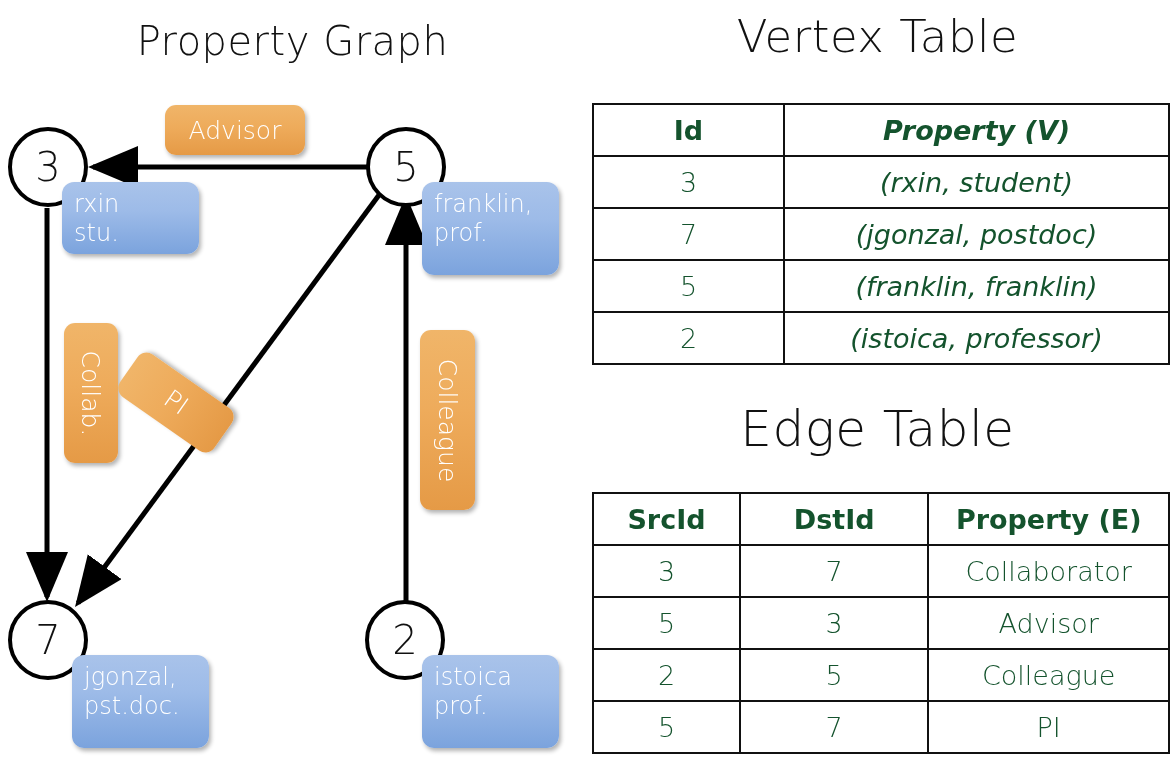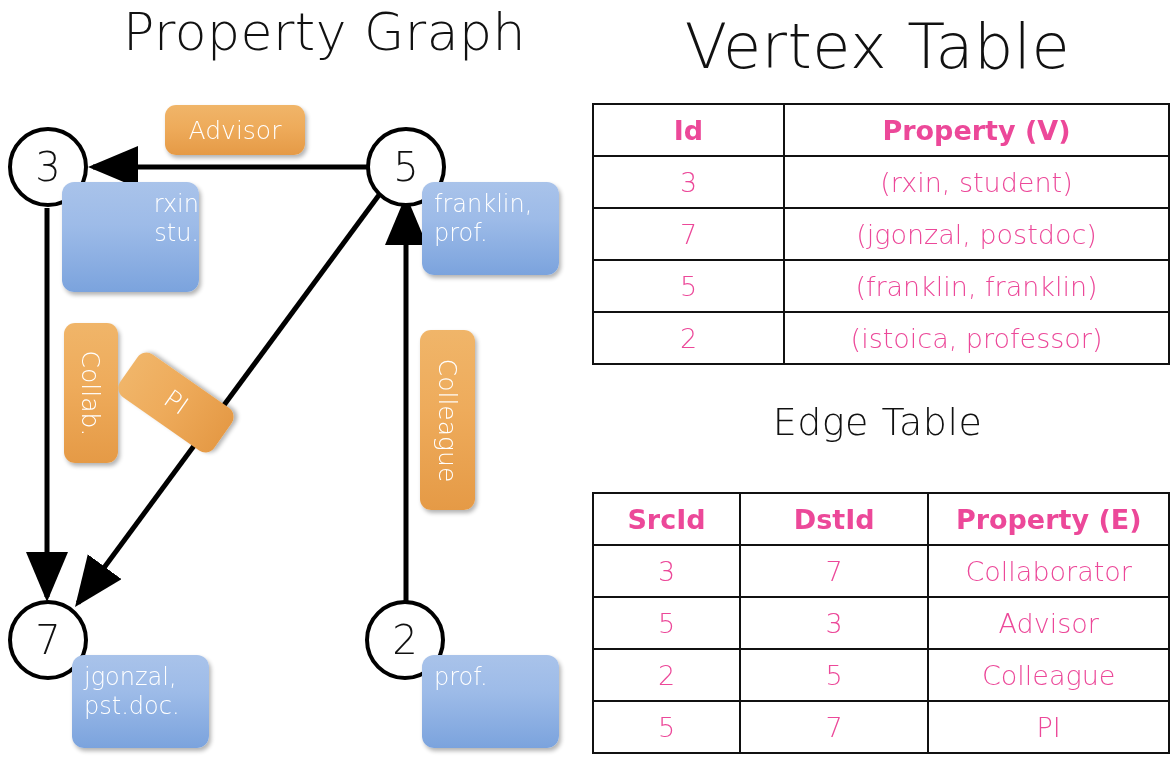--- a/index.html
+++ b/index.html
@@ -10,23 +10,23 @@
   }
   .panel{position:absolute;}
 
   
   .title{
     position:absolute;text-align:center;
     font-family:"DejaVu Sans","Liberation Sans",sans-serif;
     font-weight:300;color:#111;letter-spacing:0.5px;
     white-space:nowrap;
   }
-  #graph-title{left:0;top:2px;width:585px;font-size:52px;margin-left:32px;}
-  #vertex-title{left:585px;top:10px;width:585px;font-size:62px;}
-  #edge-title{left:585px;top:400px;width:585px;font-size:38px;}
+  #graph-title{left:0;top:18px;width:585px;font-size:40px;}
+  #vertex-title{left:585px;top:10px;width:585px;font-size:45px;}
+  #edge-title{left:585px;top:400px;width:585px;font-size:50px;}
 
   
   #graph-area{left:0;top:90px;width:585px;height:670px;}
   #graph-svg{position:absolute;left:0;top:0;}
 
   .node{
     position:absolute;width:80px;height:80px;border-radius:50%;
     border:4px solid #000;background:#fff;box-sizing:border-box;
     display:flex;align-items:center;justify-content:center;
     font-family:"DejaVu Sans","Liberation Sans",sans-serif;
@@ -52,33 +52,33 @@
     display:flex;align-items:center;justify-content:center;
     z-index:7;white-space:nowrap;
   }
   .vert-text{transform:rotate(90deg);}
   .pi-box{transform:rotate(-55deg);}
 
   
   table.grid{
     position:absolute;border-collapse:collapse;
     font-family:"DejaVu Sans","Liberation Sans",sans-serif;
-    font-weight:300;color:#ec4899;
+    font-weight:300;color:#14532d;
   }
   table.grid td{
     border:2px solid #111;text-align:center;
     font-size:27px;padding:4px 6px;background:#ffffff;
   }
   table.grid td.hdr{font-weight:bold;font-size:27px;}
   td.blue{background:#d5e0f2;}
   td.peach{background:#f7dec4;}
 
   #vertex-table{left:592px;top:103px;}
   #vertex-table td.idcol{width:184px;height:42px;}
-  #vertex-table td.propcol{width:382px;height:42px;}
+  #vertex-table td.propcol{width:382px;height:42px;font-style:italic;}
 
   #edge-table{left:592px;top:492px;padding-left:23px;}
   #edge-table td.srccol{width:148px;height:42px;}
   #edge-table td.dstcol{width:200px;height:42px;text-align:center;}
   #edge-table td.epropcol{width:243px;height:42px;}
 </style>
 </head>
 <body>
 
 <div class="title" id="graph-title">Property Graph</div>
@@ -101,36 +101,37 @@
     <line x1="379" y1="105" x2="78" y2="513" stroke="#000" stroke-width="5" marker-end="url(#ah)"></line>
 
     <line x1="406" y1="512" x2="406" y2="110" stroke="#000" stroke-width="5" marker-end="url(#ah)"></line>
   </svg>
 
   <div class="node" style="left:8px;top:37px;">3</div>
   <div class="node" style="left:366px;top:37px;">5</div>
   <div class="node" style="left:8px;top:510px;">7</div>
   <div class="node" style="left:365px;top:510px;">2</div>
 
-  <div class="prop-box" style="left:62px;top:92px;width:137px;height:110px;text-align:right;">
+  <div class="prop-box" style="left:62px;top:92px;width:137px;height:72px;">
     <div>rxin</div>
     <div>stu.</div>
   </div>
 
   <div class="prop-box" style="left:422px;top:92px;width:137px;height:93px;">
     <div>franklin,</div>
     <div>prof.</div>
   </div>
 
   <div class="prop-box" style="left:72px;top:565px;width:137px;height:93px;">
     <div>jgonzal,</div>
     <div>pst.doc.</div>
   </div>
 
   <div class="prop-box" style="left:422px;top:565px;width:137px;height:93px;">
+    <div>istoica</div>
     <div>prof.</div>
   </div>
 
   <div class="edge-label" style="left:165px;top:15px;width:140px;height:50px;">Advisor</div>
 
   <div class="edge-label" style="left:64px;top:233px;width:54px;height:140px;">
     <span class="vert-text">Collab.</span>
   </div>
 
   <div class="edge-label pi-box" style="left:150px;top:255px;width:52px;height:115px;">

